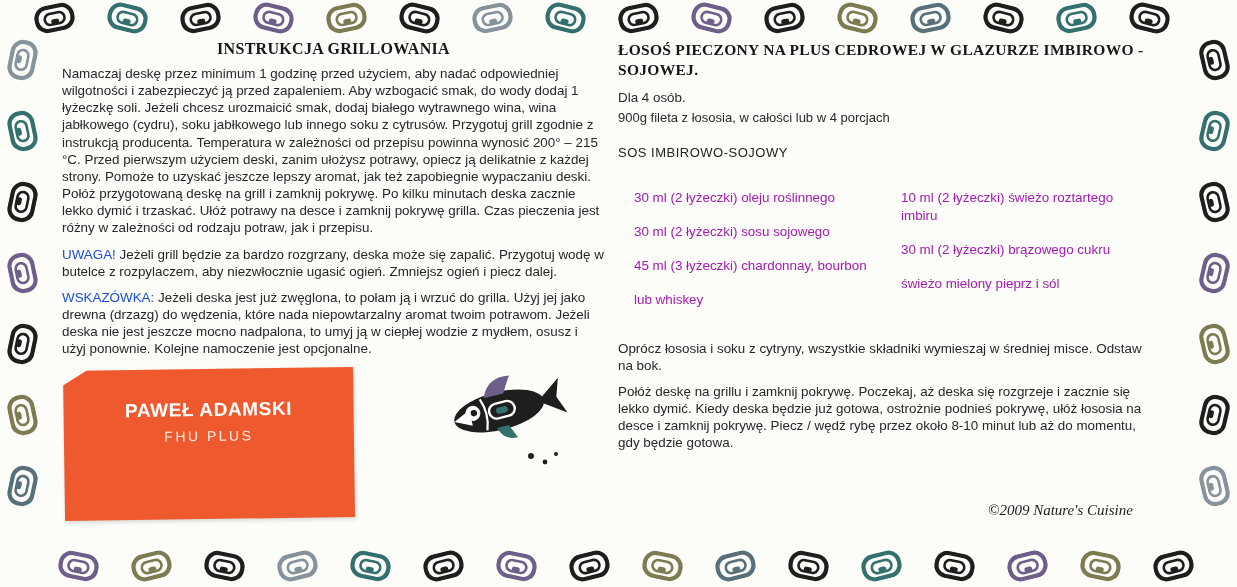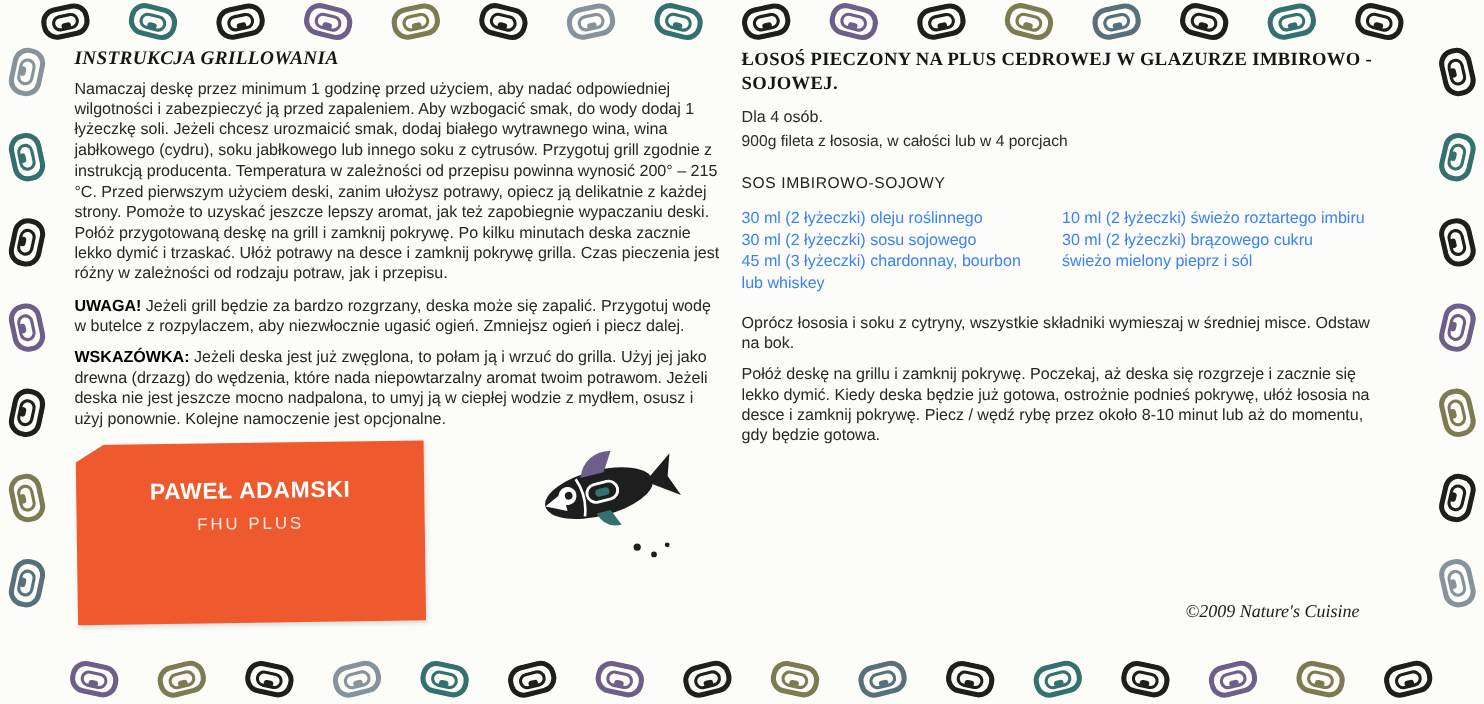--- a/index.html
+++ b/index.html
@@ -12,30 +12,30 @@
     background:var(--paper);
     font-family:"Liberation Sans",sans-serif;color:#2a2a2a;
   }
   #border-layer .ovoid{position:absolute;width:41px;height:28px;}
   .col-left{position:absolute;left:62px;top:40px;width:543px;}
   .col-right{position:absolute;left:618px;top:40px;width:534px;}
   .title{
     font-family:"Liberation Serif",serif;font-weight:700;font-size:16px;
     letter-spacing:.3px;color:#161616;margin:0;
   }
-  .col-left .title{margin-bottom:7px;font-style:italic;}
+  .col-left .title{text-align:center;margin-bottom:7px;}
   .col-right .title{font-size:15.5px;line-height:1.3;margin-bottom:10px;}
   p.body{font-size:13.4px;line-height:1.28;margin:0 0 9px 0;color:#272727;}
-  .runin{font-weight:700;color:#000000;}
+  .runin{font-weight:400;color:#1d4ed8;}
   .serving{font-size:13.4px;margin:0 0 5px 0;}
   .main-ing{font-size:13px;margin:4px 0 20px 0;}
   .sauce-title{font-size:13px;letter-spacing:.5px;margin:0 0 13px 0;color:#222;}
   .ing-grid{display:flex;margin:0 0 15px 0;}
   .ing-col{width:50%;}
-  .ing-col p{font-size:13.4px;line-height:1.33;margin:0;color:#3b82f6;}
+  .ing-col p{font-size:13.4px;line-height:1.33;margin:16px;color:#a21caf;}
   .card{
     position:absolute;left:64px;top:369px;width:290px;height:150px;
     background:var(--card);transform:rotate(-.8deg);
     display:flex;flex-direction:column;align-items:center;justify-content:center;
     padding-bottom:46px;box-sizing:border-box;
     box-shadow:1px 2px 4px rgba(0,0,0,.15);
   }
   .card-corner{
     position:absolute;left:-1px;top:-1px;width:0;height:0;
     border-top:16px solid var(--paper);border-right:26px solid transparent;

